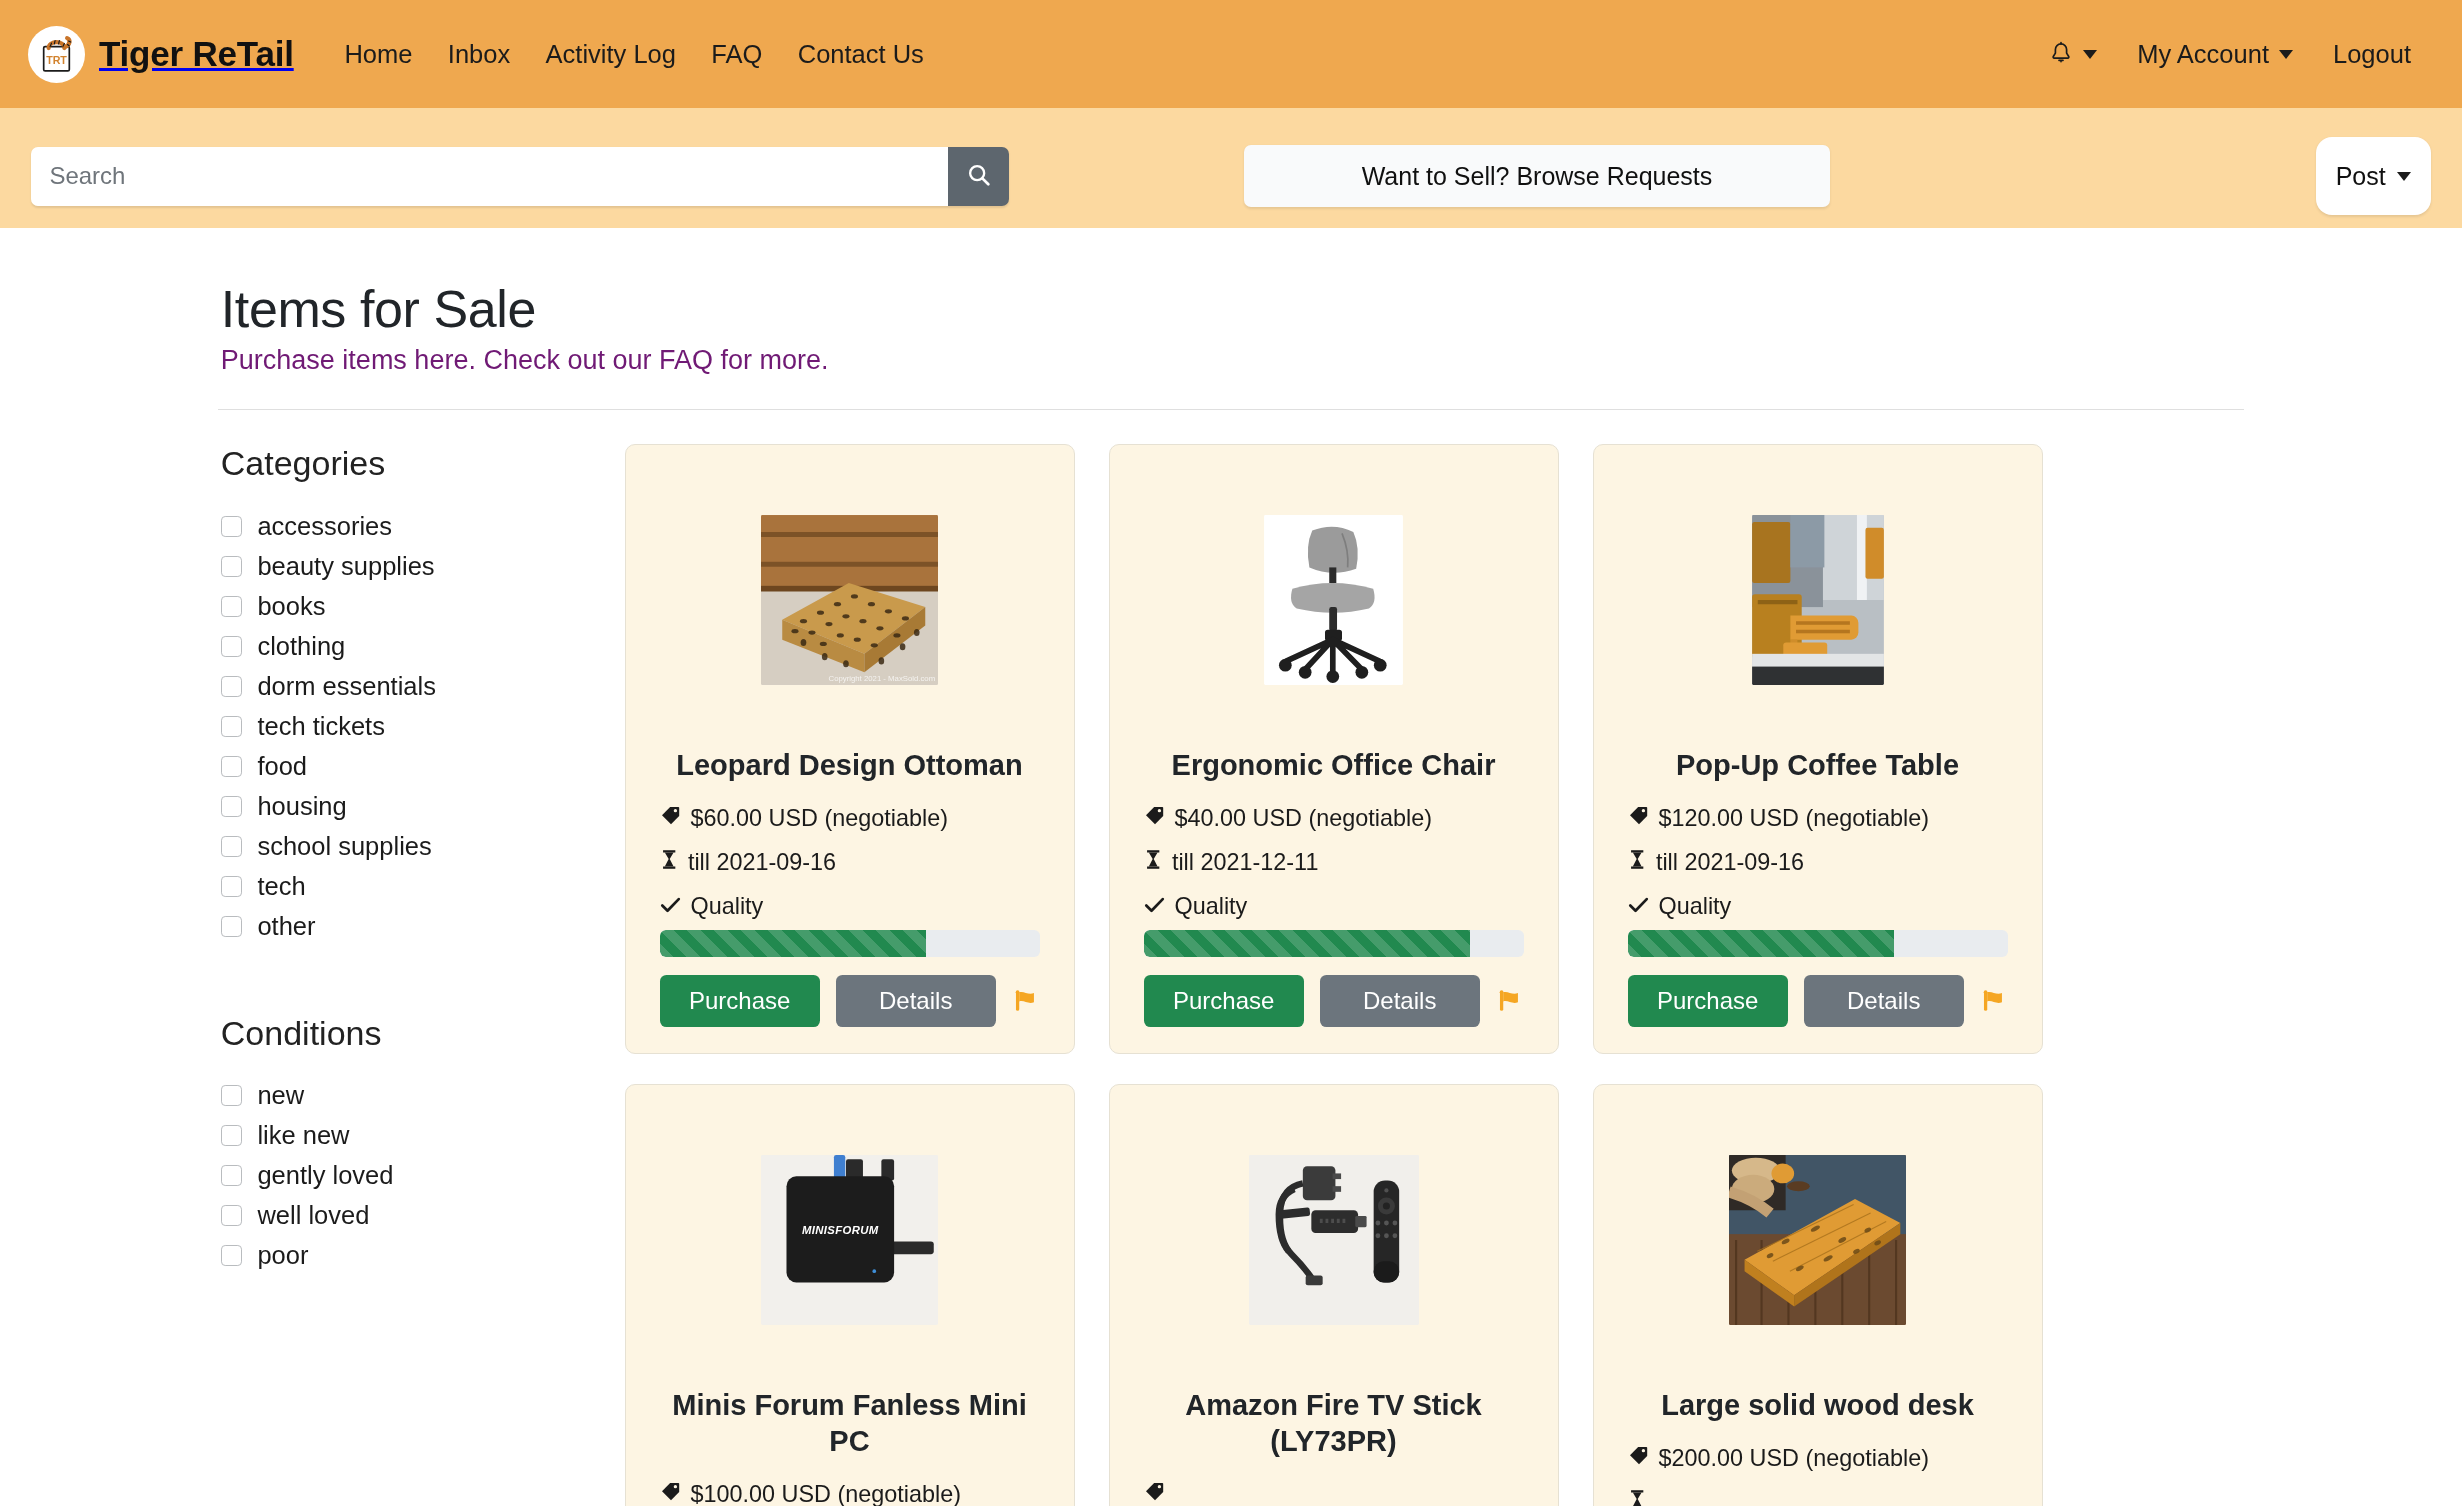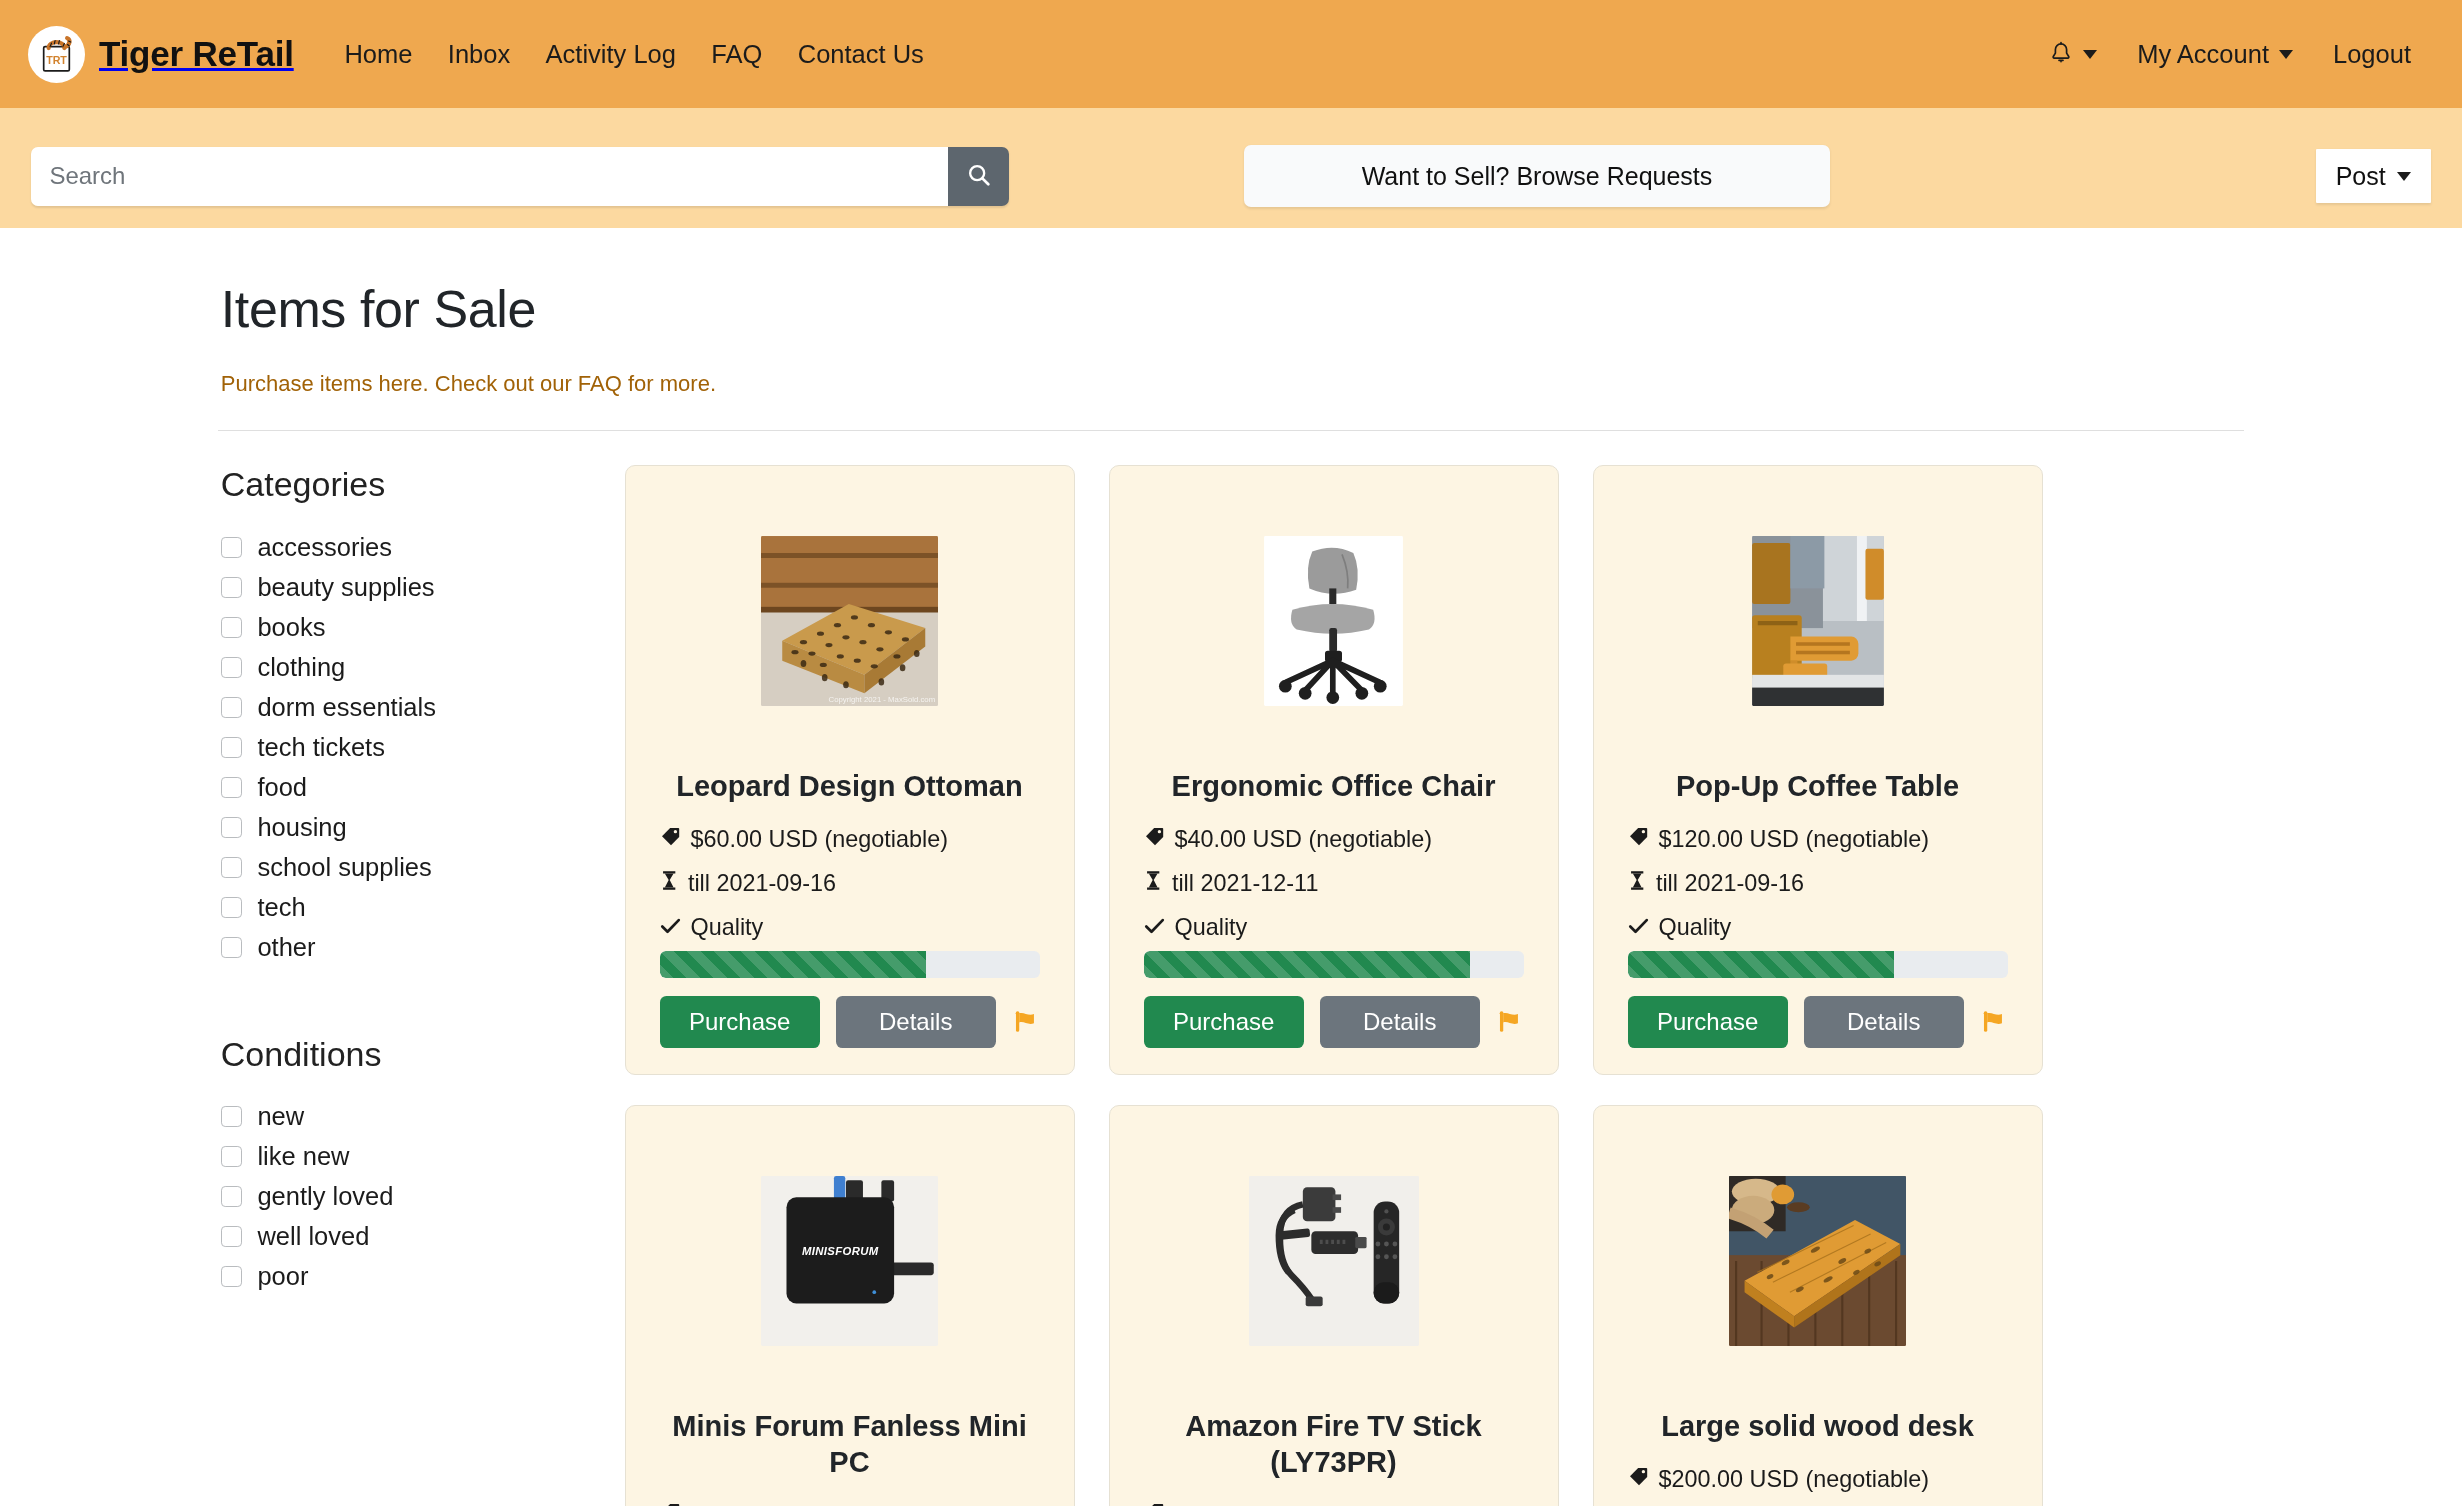--- a/index.html
+++ b/index.html
@@ -125,25 +125,25 @@
     border-radius: 7px;
     display: flex; align-items: center; justify-content: center;
     font-size: 25px;
     color: #101010;
     text-decoration: none;
     box-shadow: 0 1.4px 2.8px rgba(0,0,0,0.09);
     white-space: nowrap;
   }
   .post-btn {
     margin-left: auto;
-    height: 54px;
+    height: 78px;
     min-width: 108px;
     background: #ffffff;
     border: none;
-    border-radius: 1px;
+    border-radius: 16px;
     display: flex; align-items: center; justify-content: center;
     gap: 11.3px;
     font-size: 25px;
     font-family: "Liberation Sans", sans-serif;
     color: #101010;
     cursor: pointer;
     padding: 0 20px;
     box-shadow: 0 1.4px 2.8px rgba(0,0,0,0.09);
   }
 
@@ -157,23 +157,23 @@
     padding: 0 0px;
   }
   .page-title {
     font-size: 52px;
     font-weight: 400;
     color: #212529;
     letter-spacing: -0.4px;
     margin-left: 2.8px;
   }
   .page-subtitle {
-    font-size: 22px;
-    color: #a16207;
-    margin-top: 32px;
+    font-size: 27px;
+    color: #701a75;
+    margin-top: 6px;
     margin-left: 2.8px;
   }
   .hr {
     height: 1.4px;
     background: #dfdfdf;
     margin-top: 33px;
   }
 
   .layout {
     display: flex;

